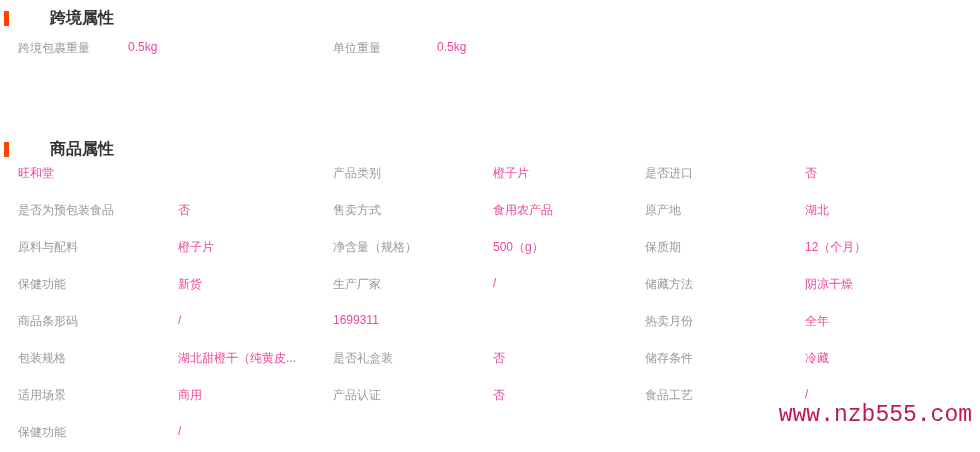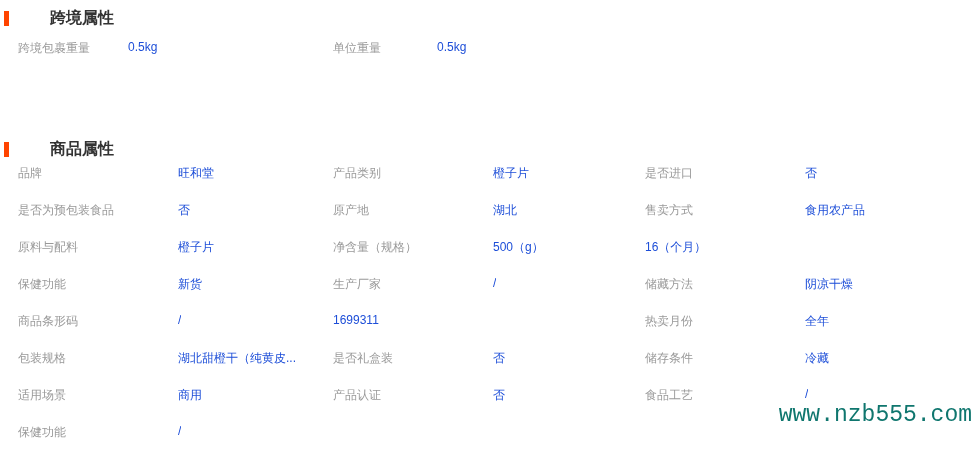--- a/index.html
+++ b/index.html
@@ -68,31 +68,31 @@
   }
   .attr-label {
     display: inline-block;
     color: #999999;
     flex: 0 0 auto;
   }
   .attrs-prod .attr-label { width: 160px; }
   .attrs-cb .attr-label-wide { width: 110px; }
   .attrs-cb .attr-label-narrow { width: 104px; }
   .attr-value {
-    color: #1d4ed8;
+    color: #ec4899;
     overflow: hidden;
     text-overflow: clip;
   }
   .watermark {
     position: absolute;
     right: 8px;
     bottom: 24px;
     font-family: "Liberation Mono", "DejaVu Sans Mono", monospace;
     font-size: 23px;
-    color: #0f766e;
+    color: #be185d;
     letter-spacing: 0px;
     background: transparent;
   }
 </style>
 </head>
 <body>
 
 <div class="page">
 
   <section class="section-crossborder">
@@ -113,53 +113,53 @@
     </div>
   </section>
 
   <section class="section-product">
     <div class="sec-header">
       <span class="sec-bar"></span>
       <h2 class="sec-title">商品属性</h2>
     </div>
     <div class="attrs attrs-prod">
       <div class="attr">
-        <span class="attr-label">品牌</span>
         <span class="attr-value">旺和堂</span>
       </div>
       <div class="attr">
         <span class="attr-label">产品类别</span>
         <span class="attr-value">橙子片</span>
       </div>
       <div class="attr">
         <span class="attr-label">是否进口</span>
         <span class="attr-value">否</span>
       </div>
       <div class="attr">
         <span class="attr-label">是否为预包装食品</span>
         <span class="attr-value">否</span>
       </div>
       <div class="attr">
+        <span class="attr-label">售卖方式</span>
+        <span class="attr-value">食用农产品</span>
+      </div>
+      <div class="attr">
         <span class="attr-label">原产地</span>
         <span class="attr-value">湖北</span>
       </div>
       <div class="attr">
-        <span class="attr-label">售卖方式</span>
-        <span class="attr-value">食用农产品</span>
-      </div>
-      <div class="attr">
         <span class="attr-label">原料与配料</span>
         <span class="attr-value">橙子片</span>
       </div>
       <div class="attr">
         <span class="attr-label">净含量（规格）</span>
         <span class="attr-value">500（g）</span>
       </div>
       <div class="attr">
-        <span class="attr-value">16（个月）</span>
+        <span class="attr-label">保质期</span>
+        <span class="attr-value">12（个月）</span>
       </div>
       <div class="attr">
         <span class="attr-label">保健功能</span>
         <span class="attr-value">新货</span>
       </div>
       <div class="attr">
         <span class="attr-label">生产厂家</span>
         <span class="attr-value">/</span>
       </div>
       <div class="attr">

